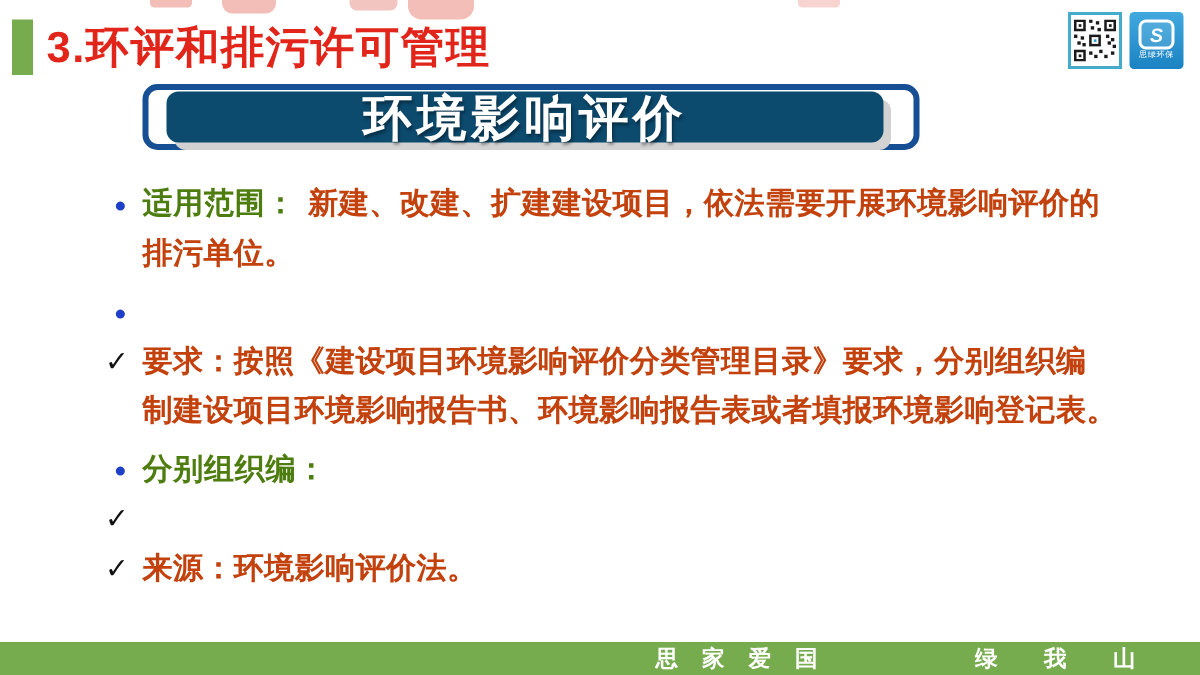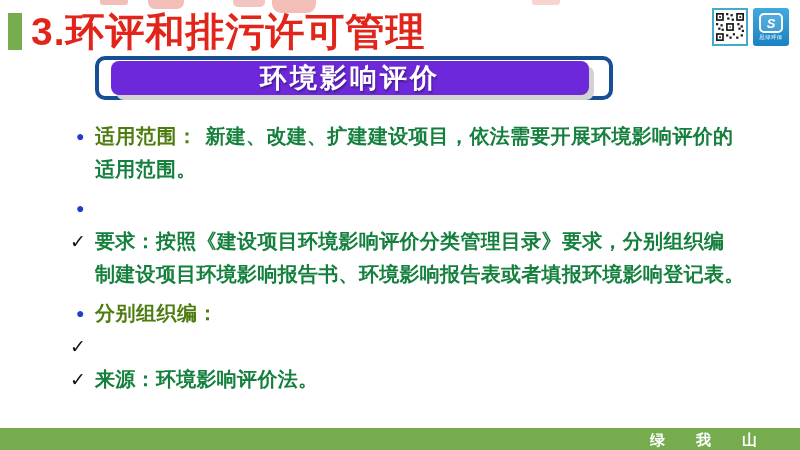--- a/index.html
+++ b/index.html
@@ -8,49 +8,49 @@
     overflow:hidden; margin:0 auto;
     font-family:"Liberation Sans","DejaVu Sans",sans-serif;
   }
   
   .top-marks{position:absolute;top:0;left:100px;width:28px;height:5px;background:#f2b3ac;
     box-shadow:52px 0 0 4px #f2b3ac,135px 0 0 2px #f0bcb6,180px 0 0 8px #f2b3ac,432px 0 0 0 #f6cdc8;
     border-radius:0 0 3px 3px;opacity:.85;}
   .green-tick{position:absolute;left:8px;top:13px;width:14px;height:37px;background:#76ac4e;}
   .page-title{
     position:absolute;left:31px;top:12px;margin:0;
-    font-size:39px;line-height:40px;font-weight:bold;color:#e2251a;letter-spacing:1px;
+    font-size:29px;line-height:40px;font-weight:bold;color:#e2251a;letter-spacing:1px;
   }
   
   .qr-box{position:absolute;left:712px;top:8px;width:36px;height:38px;background:#fff;
     border:2px solid #45abcb;box-sizing:border-box;display:flex;align-items:center;justify-content:center;}
   .logo-box{position:absolute;left:753px;top:8px;width:36px;height:38px;border-radius:3px;
     background:linear-gradient(180deg,#41a9de 0%,#1b82c3 100%);box-sizing:border-box;
     display:flex;flex-direction:column;align-items:center;justify-content:center;gap:1px;}
   .logo-glyph{width:20px;height:16px;border:2px solid #fff;border-radius:5px;
     display:flex;align-items:center;justify-content:center;
     color:#fff;font-weight:bold;font-style:italic;font-size:13px;line-height:1;
     background:rgba(255,255,255,0.12);}
   .logo-caption{color:#fff;font-size:6px;line-height:7px;letter-spacing:0.5px;white-space:nowrap;transform:scale(.9);}
   
   .banner-frame{position:absolute;left:95px;top:56px;width:518px;height:44px;
     border:4px solid #174f94;border-radius:10px;background:#ffffff;box-sizing:border-box;}
   .banner-pill{position:absolute;left:12px;top:1px;width:478px;height:34px;
-    background:#6d28d9;border-radius:8px;box-shadow:5px 5px 0 #d2d2d2;
-    color:#fff;font-size:27px;font-weight:bold;text-align:center;line-height:35px;
+    background:#0c4a6e;border-radius:8px;box-shadow:5px 5px 0 #d2d2d2;
+    color:#fff;font-size:33px;font-weight:bold;text-align:center;line-height:35px;
     letter-spacing:3px;text-shadow:1px 2px 2px rgba(0,0,0,0.35);}
   
   .body-area{position:absolute;left:0;top:120px;width:800px;}
   .row{position:relative;height:33px;line-height:33px;padding-left:95px;
     font-size:20px;font-weight:bold;color:#111;white-space:nowrap;}
   .row.gap{margin-top:6px;}
   .mk-dot{position:absolute;left:76px;top:0;color:#1e3fc8;font-size:14px;}
   .mk-check{position:absolute;left:70px;top:0;color:#111;font-size:19px;}
   .lbl{color:#4d7c0f;margin-right:8px;letter-spacing:0.5px;}
-  .txt{color:#15803d;letter-spacing:0.3px;}
+  .txt{color:#c2410c;letter-spacing:0.3px;}
   
   .footer-bar{position:absolute;left:0;bottom:0;width:800px;height:22px;background:#76ac4e;}
   .motto{position:absolute;top:0;height:22px;line-height:23px;color:#fff;font-weight:bold;font-size:15px;}
   .motto-left{left:437px;letter-spacing:16px;}
   .motto-right{left:650px;letter-spacing:31px;}
 </style>
 </head>
 <body>
 
 <div class="slide">
@@ -104,21 +104,21 @@
   <div class="banner-frame">
     <div class="banner-pill">环境影响评价</div>
   </div>
 
   <div class="body-area">
 
     <div class="row">
       <span class="mk-dot">●</span><span class="lbl">适用范围：</span><span class="txt">新建、改建、扩建建设项目，依法需要开展环境影响评价的</span>
     </div>
     <div class="row">
-      <span class="txt">适用范围。</span>
+      <span class="txt">排污单位。</span>
     </div>
 
     <div class="row gap">
       <span class="mk-dot">●</span>
     </div>
     <div class="row">
       <span class="mk-check">✓</span><span class="txt">要求：按照《建设项目环境影响评价分类管理目录》要求，分别组织编</span>
     </div>
     <div class="row">
       <span class="txt">制建设项目环境影响报告书、环境影响报告表或者填报环境影响登记表。</span>
@@ -130,16 +130,17 @@
     <div class="row">
       <span class="mk-check">✓</span>
     </div>
     <div class="row">
       <span class="mk-check">✓</span><span class="txt">来源：环境影响评价法。</span>
     </div>
 
   </div>
 
   <div class="footer-bar">
+    <span class="motto motto-left">思家爱国</span>
     <span class="motto motto-right">绿我山河</span>
   </div>
 
 </div>
 
 </body></html>

